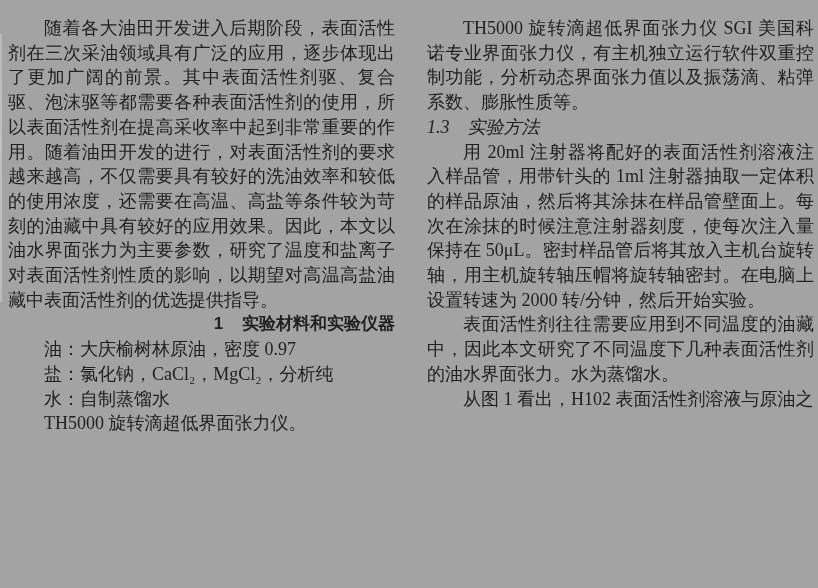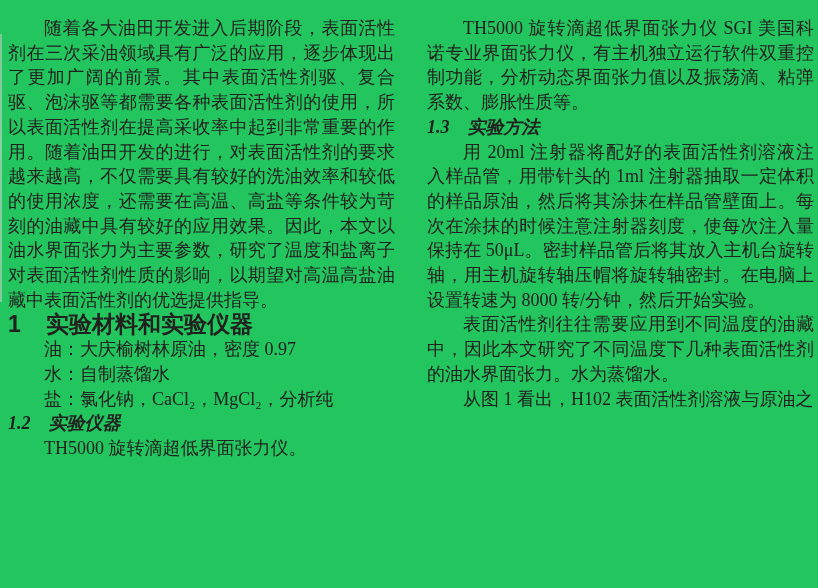--- a/index.html
+++ b/index.html
@@ -4,21 +4,21 @@
 <style>
   html, body {
     margin: 0;
     padding: 0;
     background: #f6f6f4;
   }
   .page {
     position: relative;
     width: 818px;
     height: 588px;
-    background: #22c55e;
+    background: #a3a3a3;
     overflow: hidden;
     box-sizing: border-box;
     padding: 16px 6px 0 8px;
     display: flex;
     gap: 32px;
     color: #222120;
     font-family: "Liberation Serif", "DejaVu Serif", serif;
     font-size: 18px;
     line-height: 24.7px;
   }
@@ -38,28 +38,28 @@
   .para {
     margin: 0;
     text-align: justify;
     text-justify: inter-character;
   }
   .indent { text-indent: 2em; }
   .h1 {
     margin: 0;
     font-family: "Liberation Sans", "DejaVu Sans", sans-serif;
     font-weight: bold;
-    font-size: 23px;
+    font-size: 17px;
     line-height: 24.7px;
-    text-align: left;
+    text-align: right;
   }
   .h2 {
     margin: 0;
     font-style: italic;
-    font-weight: bold;
+    font-weight: normal;
     font-size: 18px;
     line-height: 24.7px;
     text-align: left;
   }
   .hnum {
     display: inline-block;
     font-style: normal;
     margin-right: 1.1em;
   }
   .h2 .hnum { font-style: italic; margin-right: 1em; }
@@ -70,34 +70,33 @@
 <div class="page">
   <div class="scan-artifact"></div>
 
   <div class="col">
     <p class="para indent">随着各大油田开发进入后期阶段，表面活性剂在三次采油领域具有广泛的应用，逐步体现出了更加广阔的前景。其中表面活性剂驱、复合驱、泡沫驱等都需要各种表面活性剂的使用，所以表面活性剂在提高采收率中起到非常重要的作用。随着油田开发的进行，对表面活性剂的要求越来越高，不仅需要具有较好的洗油效率和较低的使用浓度，还需要在高温、高盐等条件较为苛刻的油藏中具有较好的应用效果。因此，本文以油水界面张力为主要参数，研究了温度和盐离子对表面活性剂性质的影响，以期望对高温高盐油藏中表面活性剂的优选提供指导。</p>
 
     <h2 class="h1"><span class="hnum">1</span><span>实验材料和实验仪器</span></h2>
 
 
     <p class="para indent">油：大庆榆树林原油，密度 0.97</p>
+    <p class="para indent">盐：氯化钠，CaCl₂，MgCl₂，分析纯</p>
     <p class="para indent">水：自制蒸馏水</p>
-    <p class="para indent">盐：氯化钠，CaCl₂，MgCl₂，分析纯</p>
 
-    <h3 class="h2"><span class="hnum">1.2</span><span>实验仪器</span></h3>
 
     <p class="para indent">TH5000 旋转滴超低界面张力仪。</p>
   </div>
 
   <div class="col">
     <p class="para indent">TH5000 旋转滴超低界面张力仪 SGI 美国科诺专业界面张力仪，有主机独立运行软件双重控制功能，分析动态界面张力值以及振荡滴、粘弹系数、膨胀性质等。</p>
 
     <h3 class="h2"><span class="hnum">1.3</span><span>实验方法</span></h3>
 
-    <p class="para indent">用 20ml 注射器将配好的表面活性剂溶液注入样品管，用带针头的 1ml 注射器抽取一定体积的样品原油，然后将其涂抹在样品管壁面上。每次在涂抹的时候注意注射器刻度，使每次注入量保持在 50μL。密封样品管后将其放入主机台旋转轴，用主机旋转轴压帽将旋转轴密封。在电脑上设置转速为 8000 转/分钟，然后开始实验。</p>
+    <p class="para indent">用 20ml 注射器将配好的表面活性剂溶液注入样品管，用带针头的 1ml 注射器抽取一定体积的样品原油，然后将其涂抹在样品管壁面上。每次在涂抹的时候注意注射器刻度，使每次注入量保持在 50μL。密封样品管后将其放入主机台旋转轴，用主机旋转轴压帽将旋转轴密封。在电脑上设置转速为 2000 转/分钟，然后开始实验。</p>
 
 
     <p class="para indent">表面活性剂往往需要应用到不同温度的油藏中，因此本文研究了不同温度下几种表面活性剂的油水界面张力。水为蒸馏水。</p>
 
 
     <p class="para indent">从图 1 看出，H102 表面活性剂溶液与原油之</p>
   </div>
 </div>
 
 </body></html>

